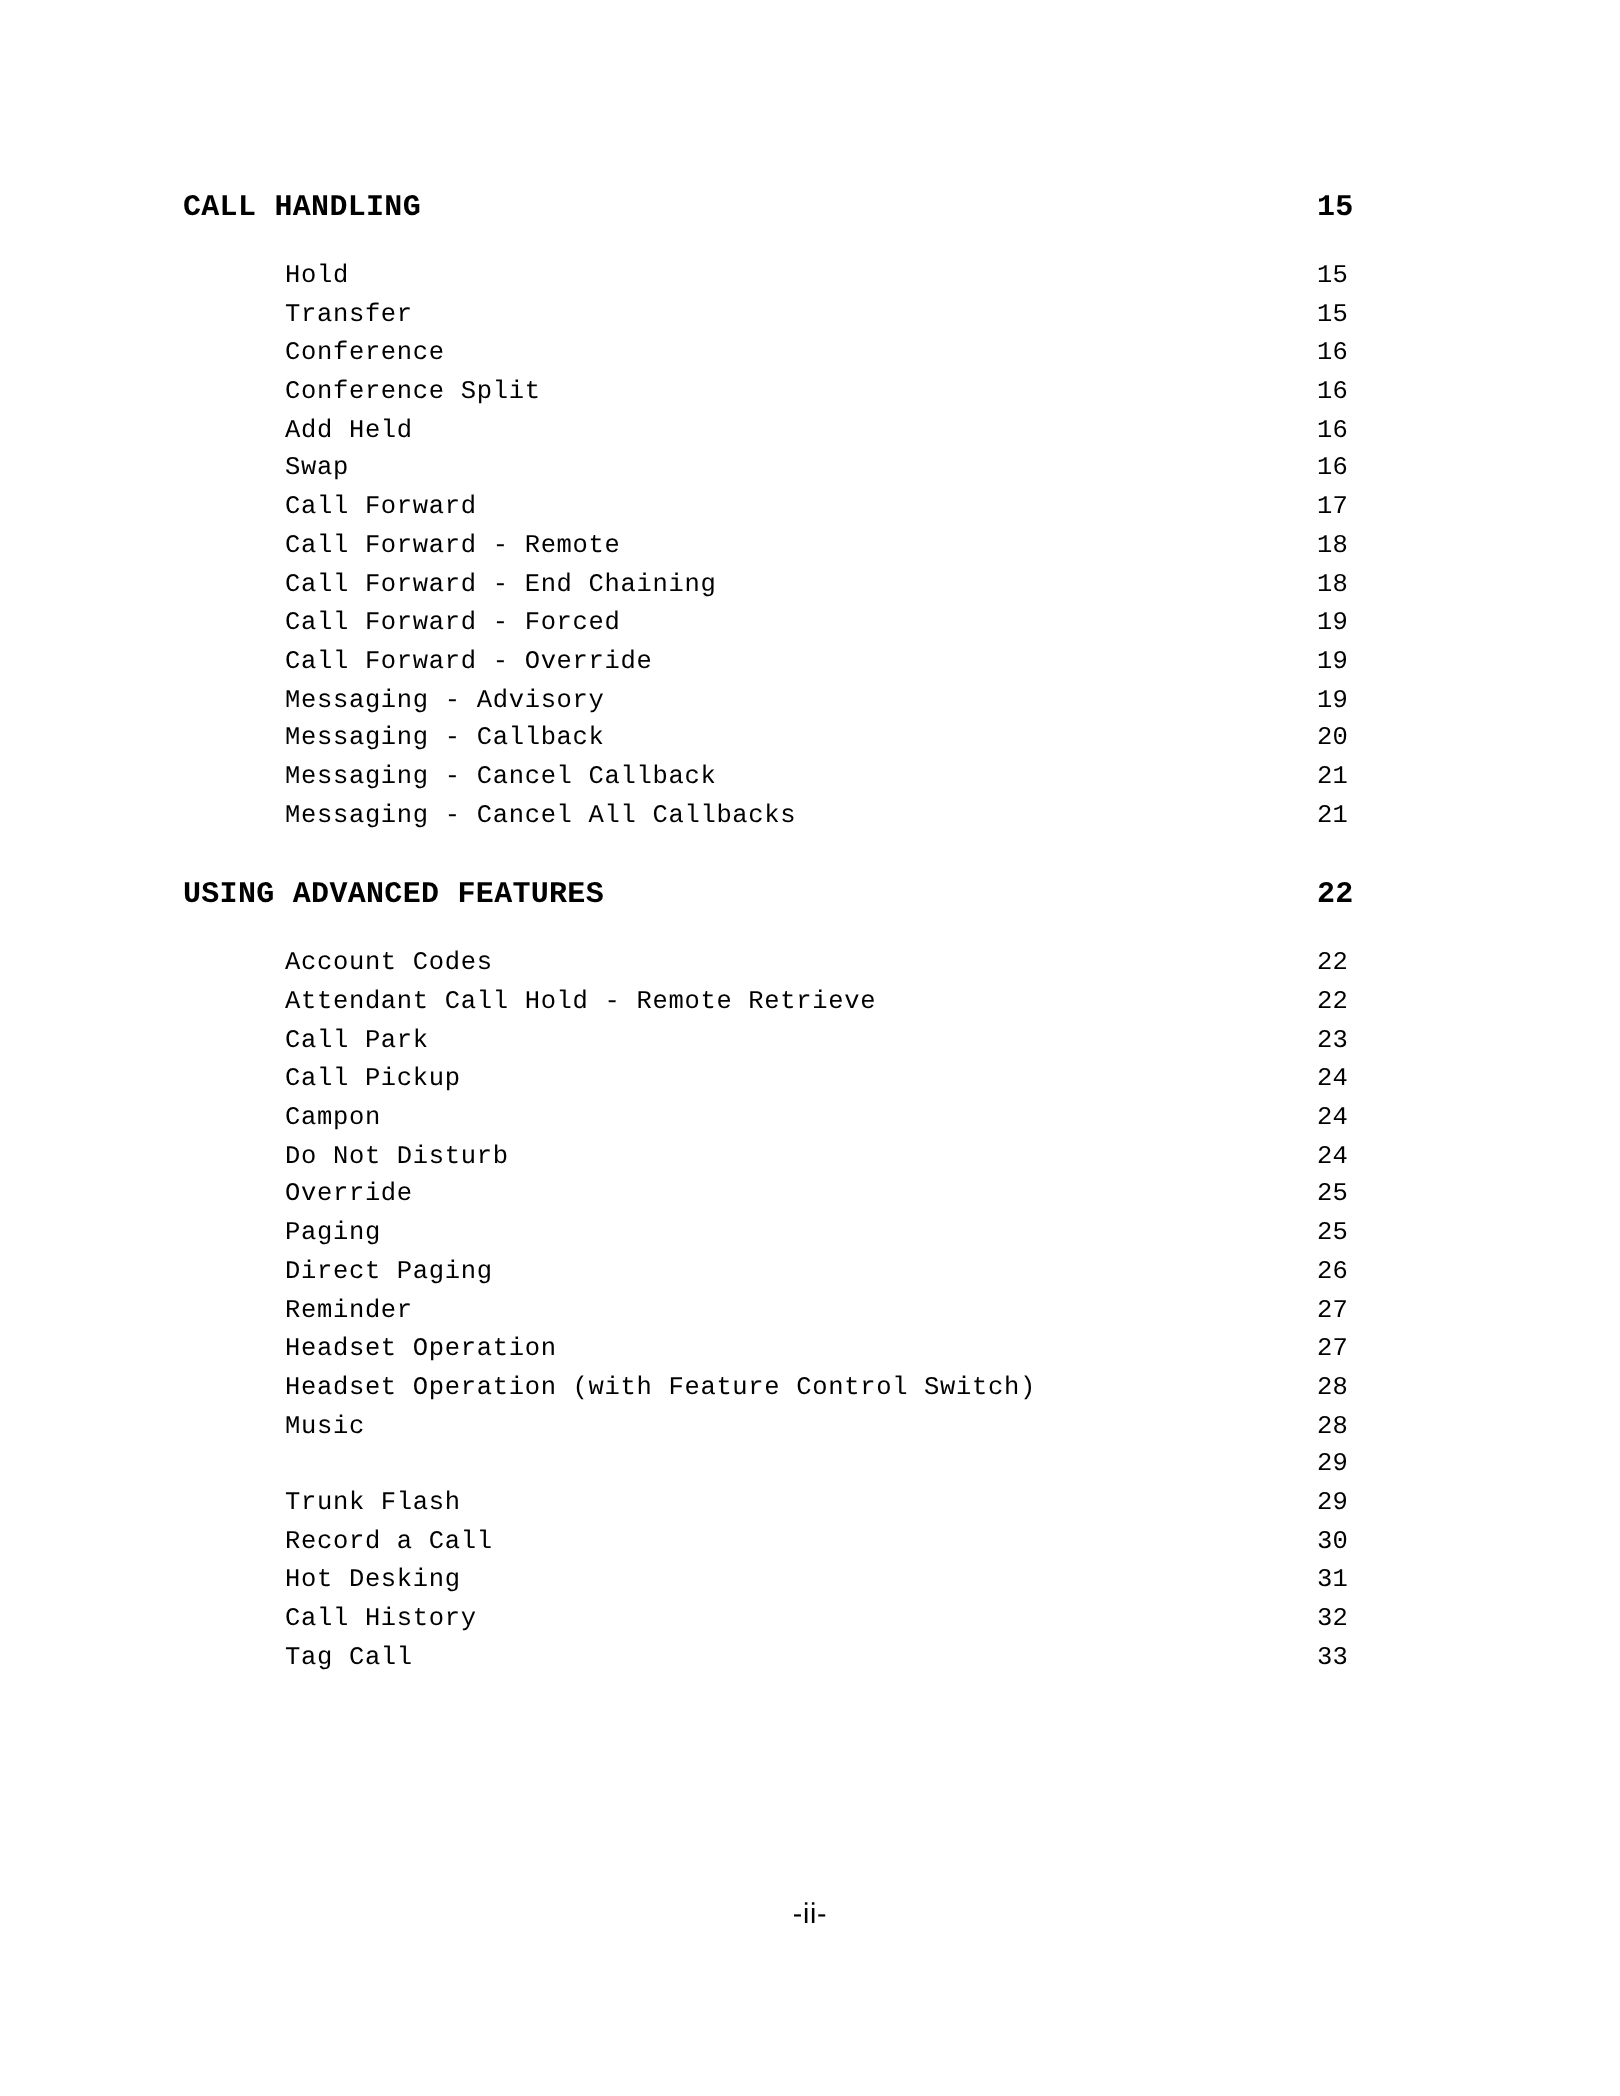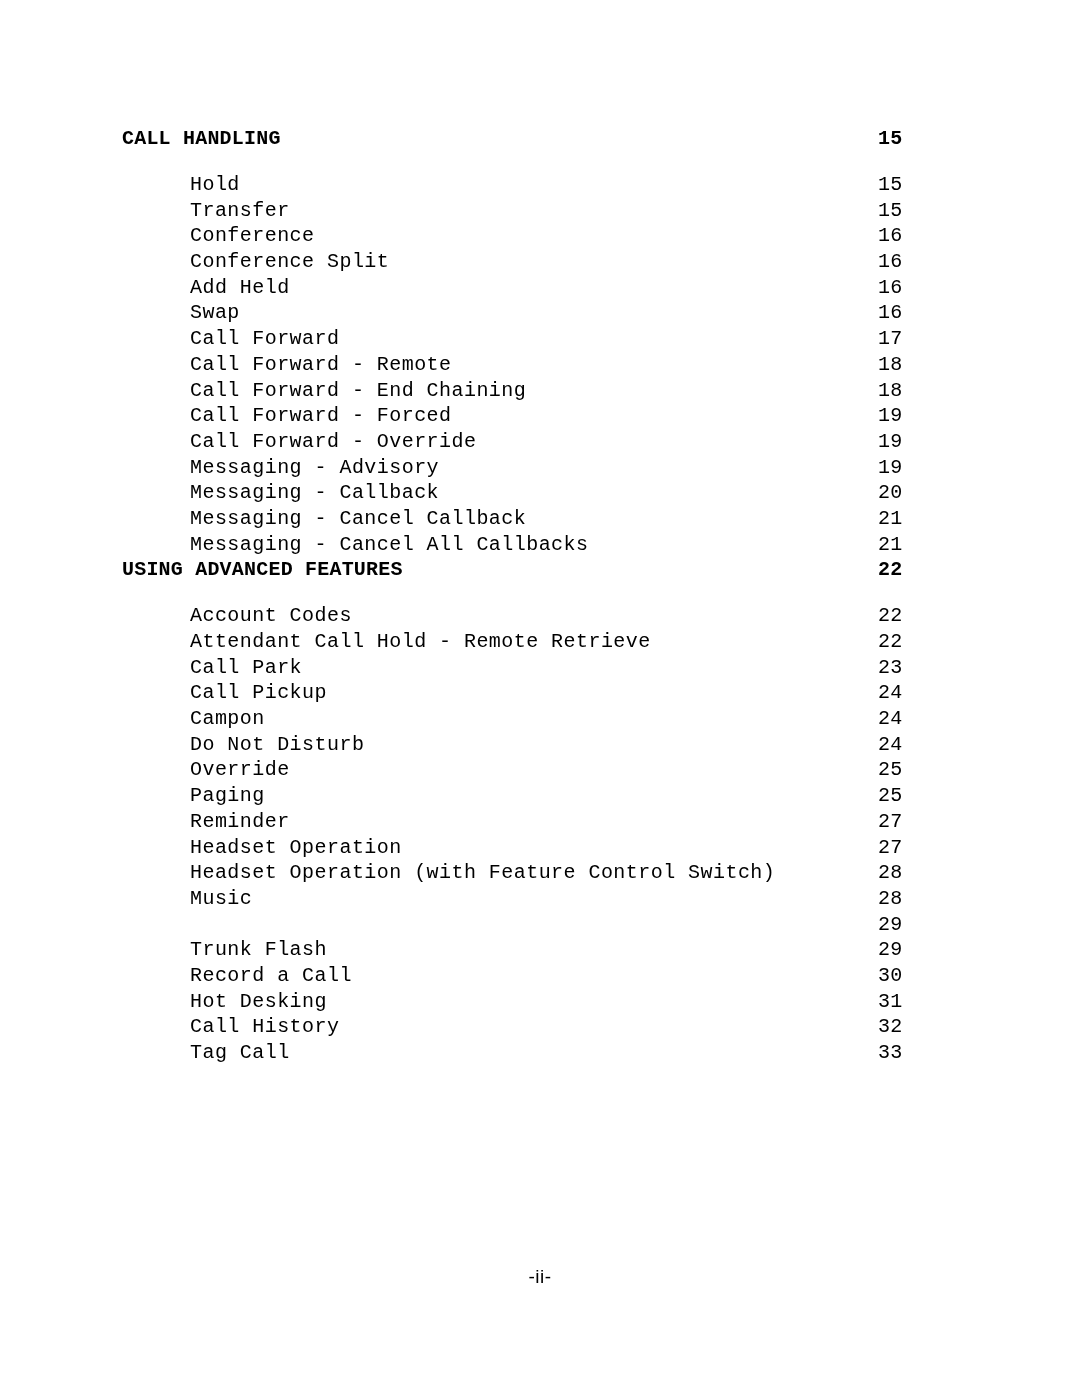--- a/index.html
+++ b/index.html
@@ -24,20 +24,21 @@
     position: absolute;
     left: 122px;
     top: 126px;
     width: 820px;
   }
   .section {
     margin: 0;
     font-family: Liberation Mono, monospace;
   }
   .section + .section {
+    margin-top: 27px;
   }
   .section-head {
     display: flex;
     align-items: baseline;
     font-size: 20px;
     font-weight: bold;
     letter-spacing: 0.2px;
     line-height: 26px;
     height: 26px;
   }
@@ -51,21 +52,21 @@
     font-size: 20px;
   }
   .entries {
     margin-top: 20px;
     padding-left: 68px;
   }
   .entry {
     position: relative;
     display: flex;
     align-items: baseline;
-    font-size: 20px;
+    font-size: 17px;
     line-height: 25.7px;
     height: 25.7px;
     font-weight: normal;
     letter-spacing: 0.45px;
   }
   .entry .e-title {
     flex: 0 0 auto;
     white-space: pre;
   }
   .entry .e-page {
@@ -190,20 +191,24 @@
           </div>
           <div class="entry">
             <span class="e-title">Override</span>
             <span class="e-page">25</span>
           </div>
           <div class="entry">
             <span class="e-title">Paging</span>
             <span class="e-page">25</span>
           </div>
           <div class="entry">
+            <span class="e-title">Direct Paging</span>
+            <span class="e-page">26</span>
+          </div>
+          <div class="entry">
             <span class="e-title">Reminder</span>
             <span class="e-page">27</span>
           </div>
           <div class="entry">
             <span class="e-title">Headset Operation</span>
             <span class="e-page">27</span>
           </div>
           <div class="entry">
             <span class="e-title">Headset Operation (with Feature Control Switch)</span>
             <span class="e-page">28</span>

